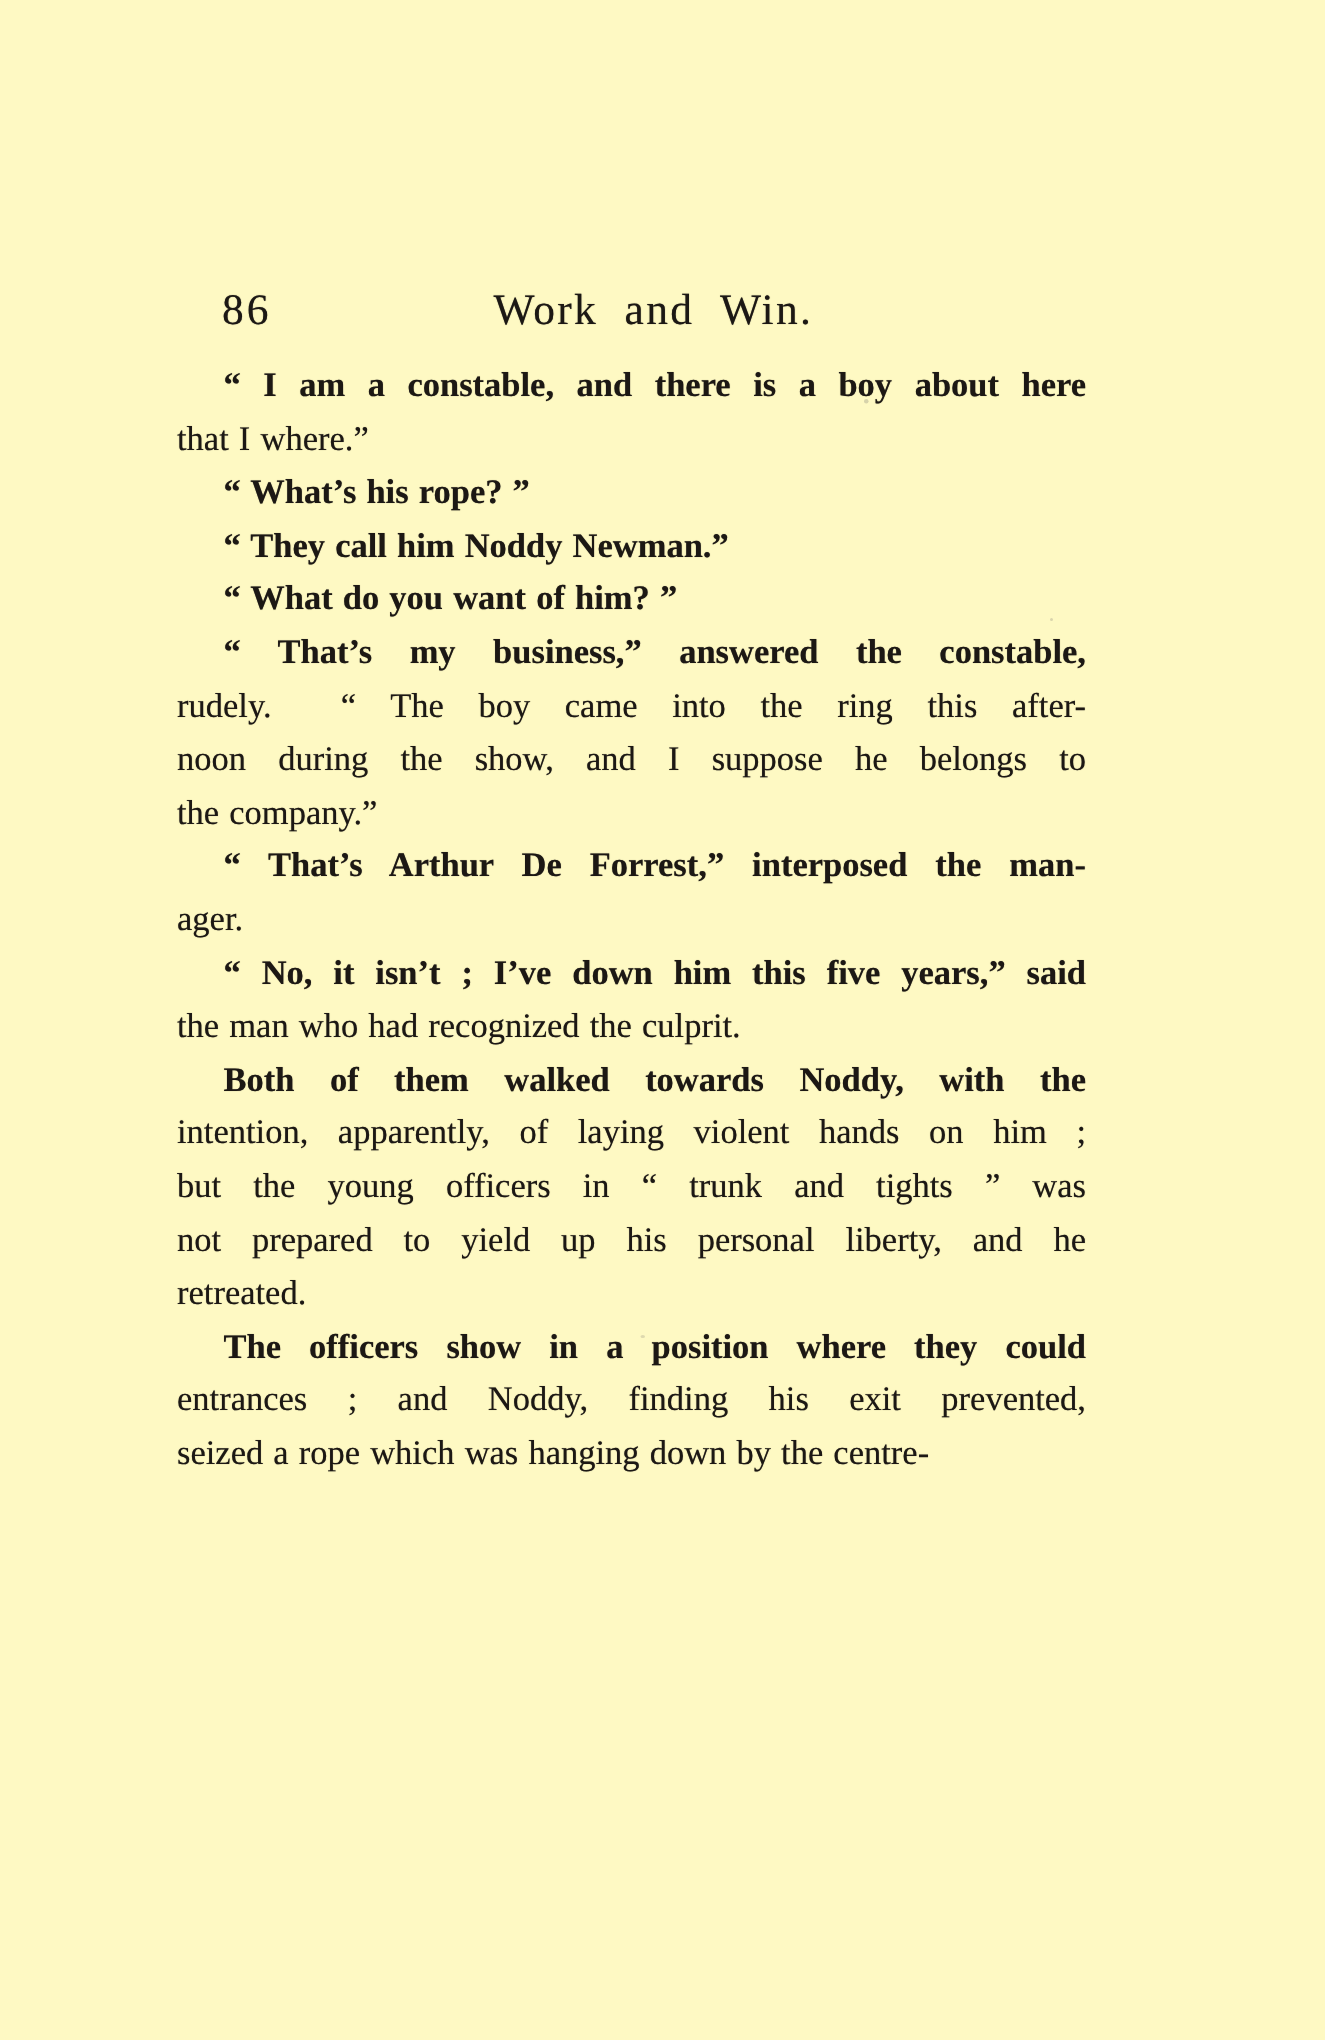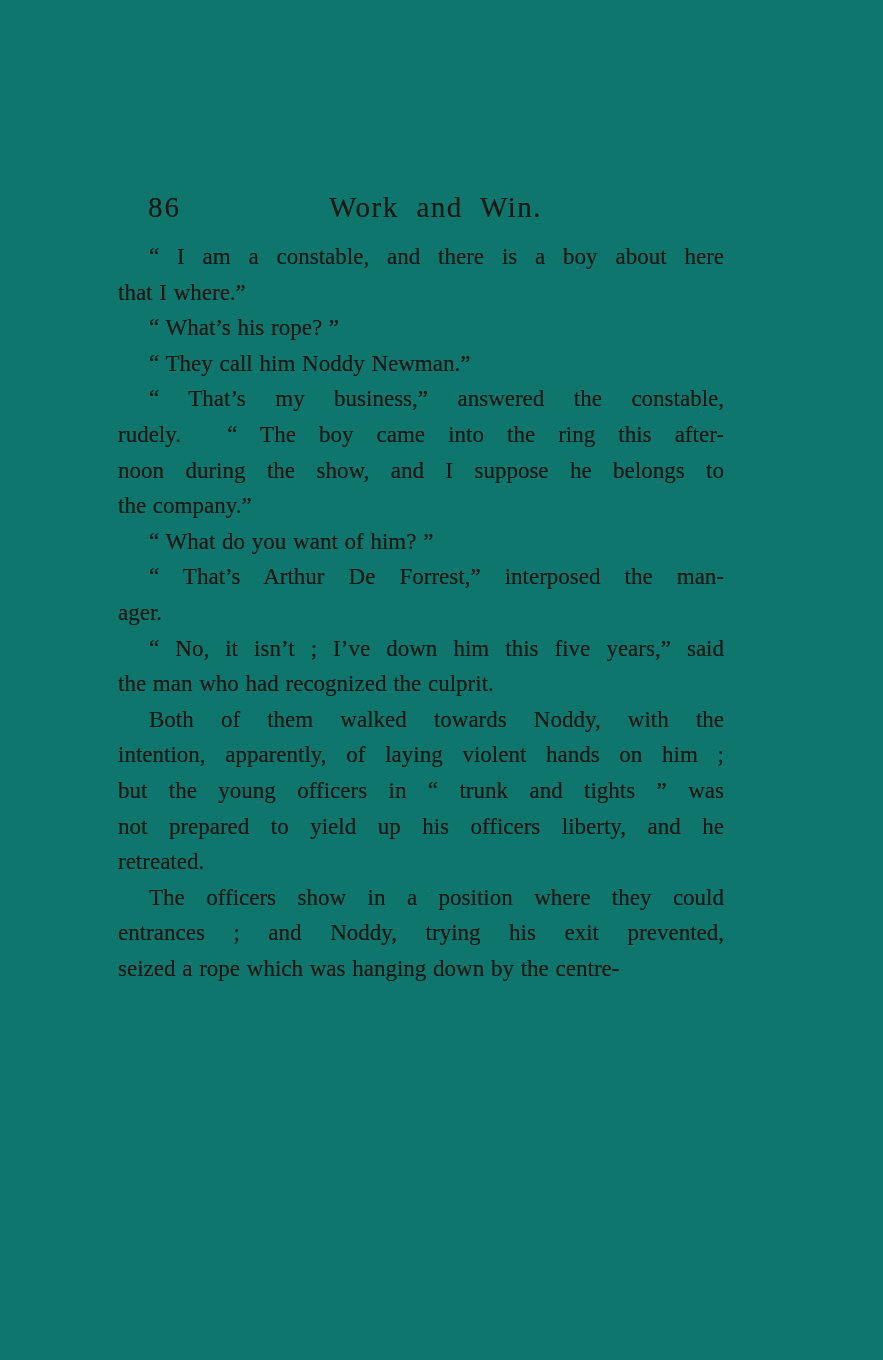--- a/index.html
+++ b/index.html
@@ -8,21 +8,21 @@
     height: 1360px;
     position: relative;
     overflow: hidden;
     background: #fdfdfb;
     font-family: "Liberation Serif", serif;
     color: #1c1814;
   }
   .scan-page {
     position: absolute;
     inset: 0;
-    background: #0f766e;
+    background: #fef9c3;
   }
   
   .running-head {
     position: absolute;
     top: 191px;
     left: 0;
     width: 883px;
     height: 42px;
   }
   .pagenum {
@@ -55,21 +55,21 @@
   }
   .para { margin: 0; padding: 0; }
   .tline {
     display: block;
     white-space: nowrap;
     text-align: justify;
     text-align-last: justify;
     word-spacing: 1px;
   }
   .tline.last { text-align-last: left; }
-  .tline.indent { text-indent: 31px; }
+  .tline.indent { text-indent: 31px; font-weight: bold; }
   
   .speck {
     position: absolute;
     background: #7e7b74;
     border-radius: 50%;
   }
   .speck-1 { left: 576px; top: 266px; width: 3px; height: 3px; opacity: .3; }
   .speck-2 { left: 700px; top: 412px; width: 2px; height: 2px; opacity: .28; }
   .speck-3 { left: 427px; top: 890px; width: 3px; height: 2px; opacity: .25; }
 </style>
@@ -92,52 +92,52 @@
 
     <p class="para">
       <span class="tline indent last">“ What’s his rope? ”</span>
     </p>
 
     <p class="para">
       <span class="tline indent last">“ They call him Noddy Newman.”</span>
     </p>
 
     <p class="para">
+      <span class="tline indent last">“ What do you want of him? ”</span>
+    </p>
+
+    <p class="para">
       <span class="tline indent">“ That’s my business,” answered the constable,</span>
       <span class="tline">rudely.&nbsp; “ The boy came into the ring this after-</span>
       <span class="tline">noon during the show, and I suppose he belongs to</span>
       <span class="tline last">the company.”</span>
-    </p>
-
-    <p class="para">
-      <span class="tline indent last">“ What do you want of him? ”</span>
     </p>
 
 
     <p class="para">
       <span class="tline indent">“ That’s Arthur De Forrest,” interposed the man-</span>
       <span class="tline last">ager.</span>
     </p>
 
     <p class="para">
       <span class="tline indent">“ No, it isn’t ; I’ve down him this five years,” said</span>
       <span class="tline last">the man who had recognized the culprit.</span>
     </p>
 
     <p class="para">
       <span class="tline indent">Both of them walked towards Noddy, with the</span>
       <span class="tline">intention, apparently, of laying violent hands on him ;</span>
       <span class="tline">but the young officers in “ trunk and tights ” was</span>
-      <span class="tline">not prepared to yield up his officers liberty, and he</span>
+      <span class="tline">not prepared to yield up his personal liberty, and he</span>
       <span class="tline last">retreated.</span>
     </p>
 
     <p class="para">
       <span class="tline indent">The officers show in a position where they could</span>
-      <span class="tline">entrances ; and Noddy, trying his exit prevented,</span>
+      <span class="tline">entrances ; and Noddy, finding his exit prevented,</span>
       <span class="tline last">seized a rope which was hanging down by the centre-</span>
     </p>
 
   </main>
 
   <div class="speck speck-1"></div>
   <div class="speck speck-2"></div>
   <div class="speck speck-3"></div>
 
 </div>

